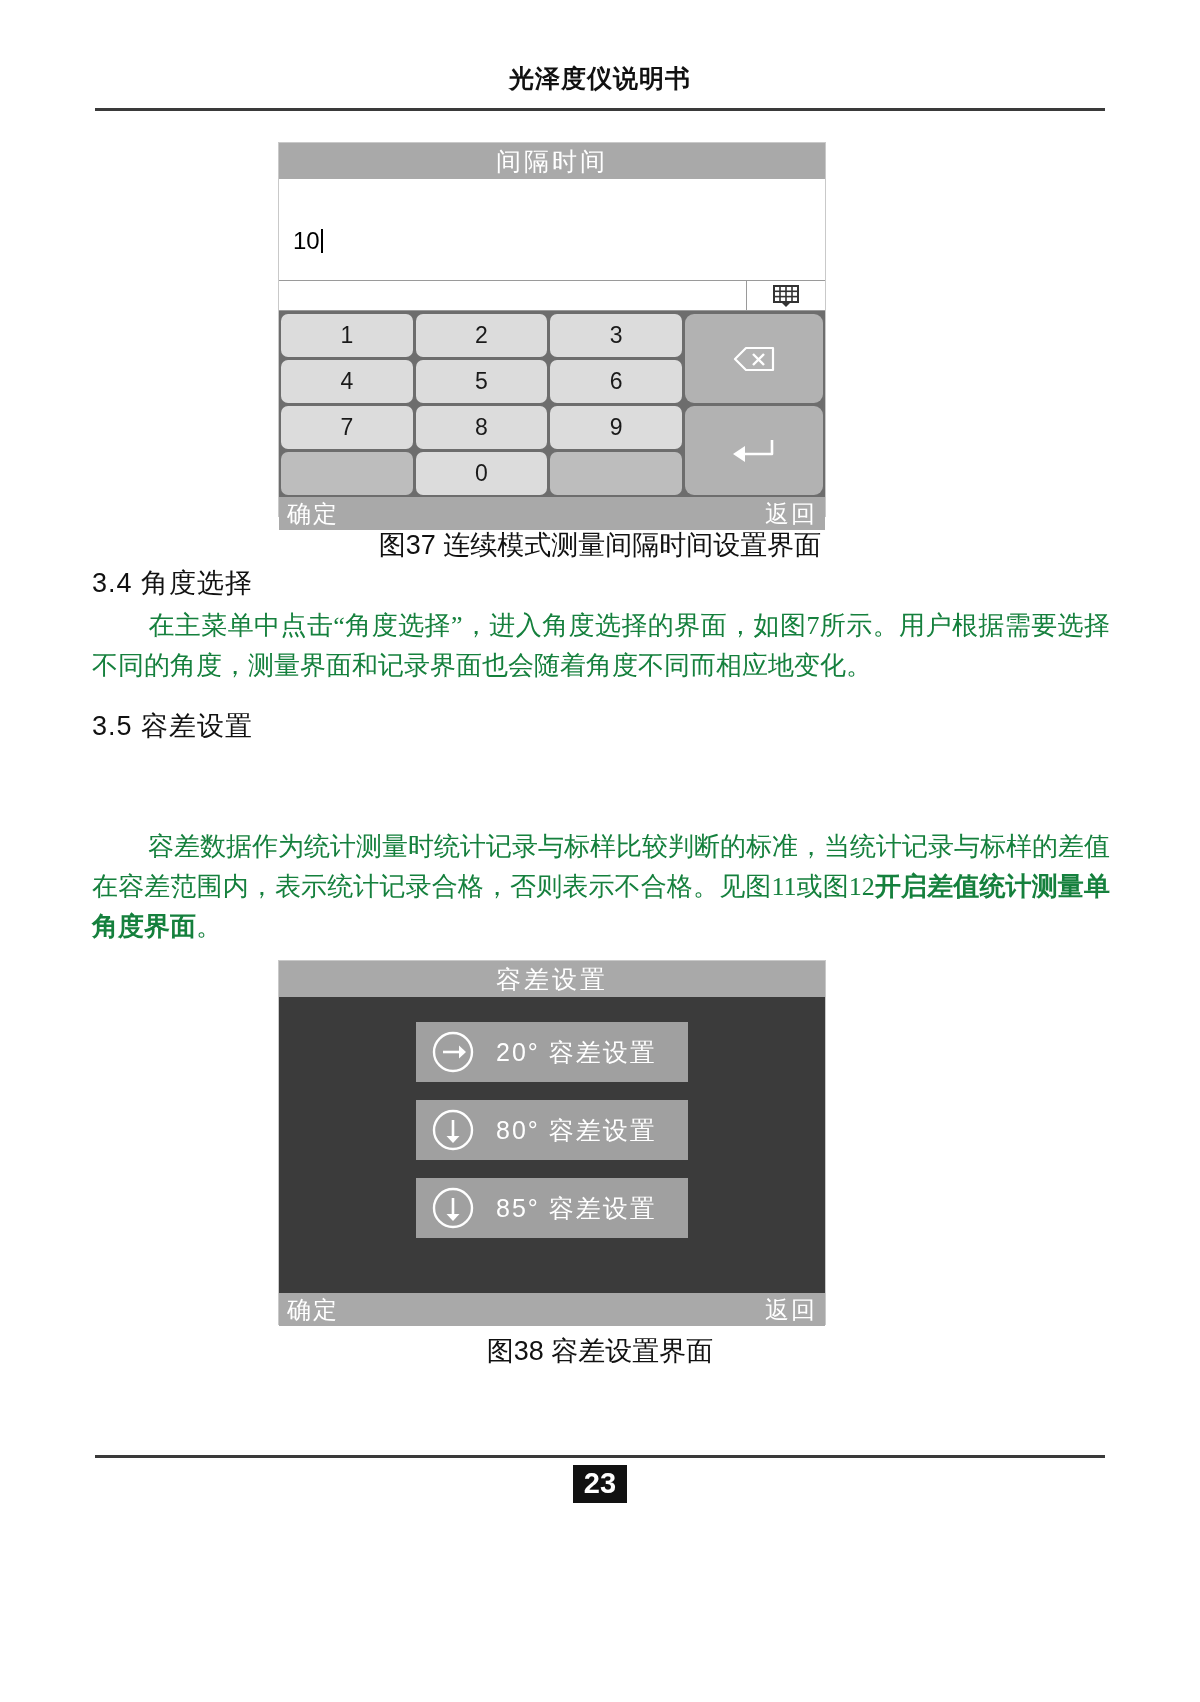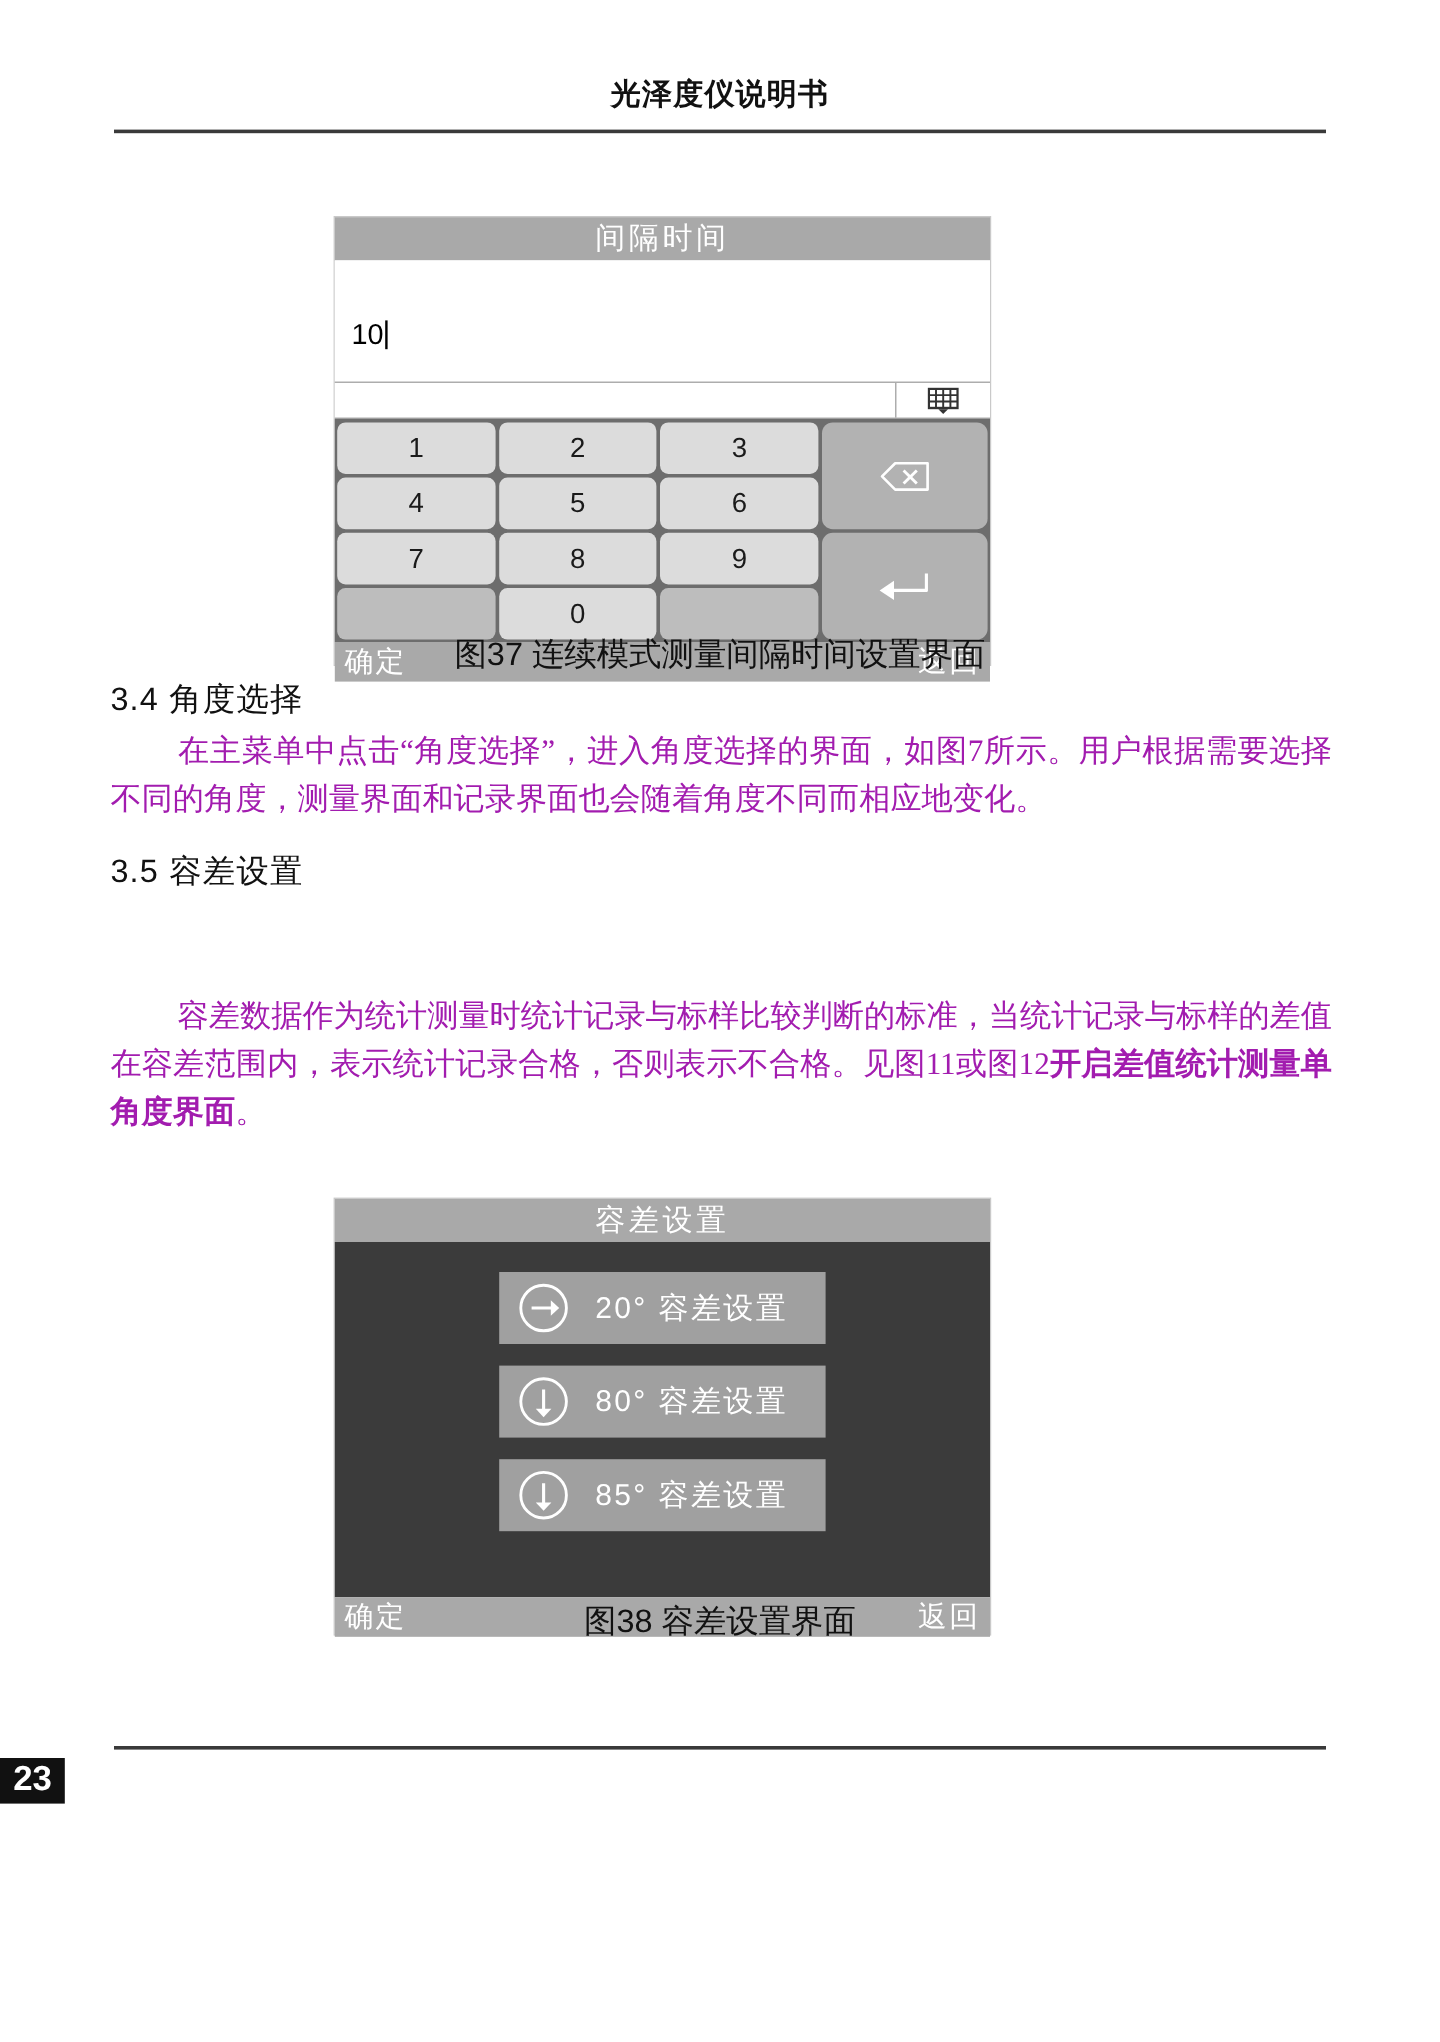--- a/index.html
+++ b/index.html
@@ -50,39 +50,38 @@
     left: 95px;
     width: 1010px;
     height: 3px;
     background: #3a3a3a;
   }
   .page-number {
     position: absolute;
     top: 1465px;
     left: 0;
     width: 1200px;
-    text-align: left;
+    text-align: center;
   }
   .page-number span {
     display: inline-block;
     background: #111111;
     color: #ffffff;
     font-family: "Liberation Sans", "DejaVu Sans", sans-serif;
     font-size: 29px;
     font-weight: bold;
     padding: 3px 11px 5px 11px;
     line-height: 1.05;
   }
 
   
   .device {
     position: absolute;
     background: #ffffff;
     box-sizing: border-box;
-    margin-top: 38px;
   }
   .device-titlebar {
     height: 36px;
     background: #a9a9a9;
     color: #ffffff;
     font-family: "Liberation Sans", "DejaVu Sans", sans-serif;
     font-size: 25px;
     display: flex;
     align-items: center;
     justify-content: center;
@@ -258,21 +257,21 @@
   }
   #h34 { top: 565px; }
   #h35 { top: 708px; }
 
   .para {
     position: absolute;
     left: 92px;
     width: 1018px;
     font-size: 26px;
     line-height: 40px;
-    color: #a21caf;
+    color: #15803d;
     text-align: justify;
     font-family: "Liberation Serif", "DejaVu Serif", serif;
   }
   .para .indent { display: inline-block; width: 56px; }
   .bold-run { font-weight: bold; }
 
   #p34 { top: 606px; }
   #p35a { top: 750px; }
   #p35b { top: 827px; }
 </style>

